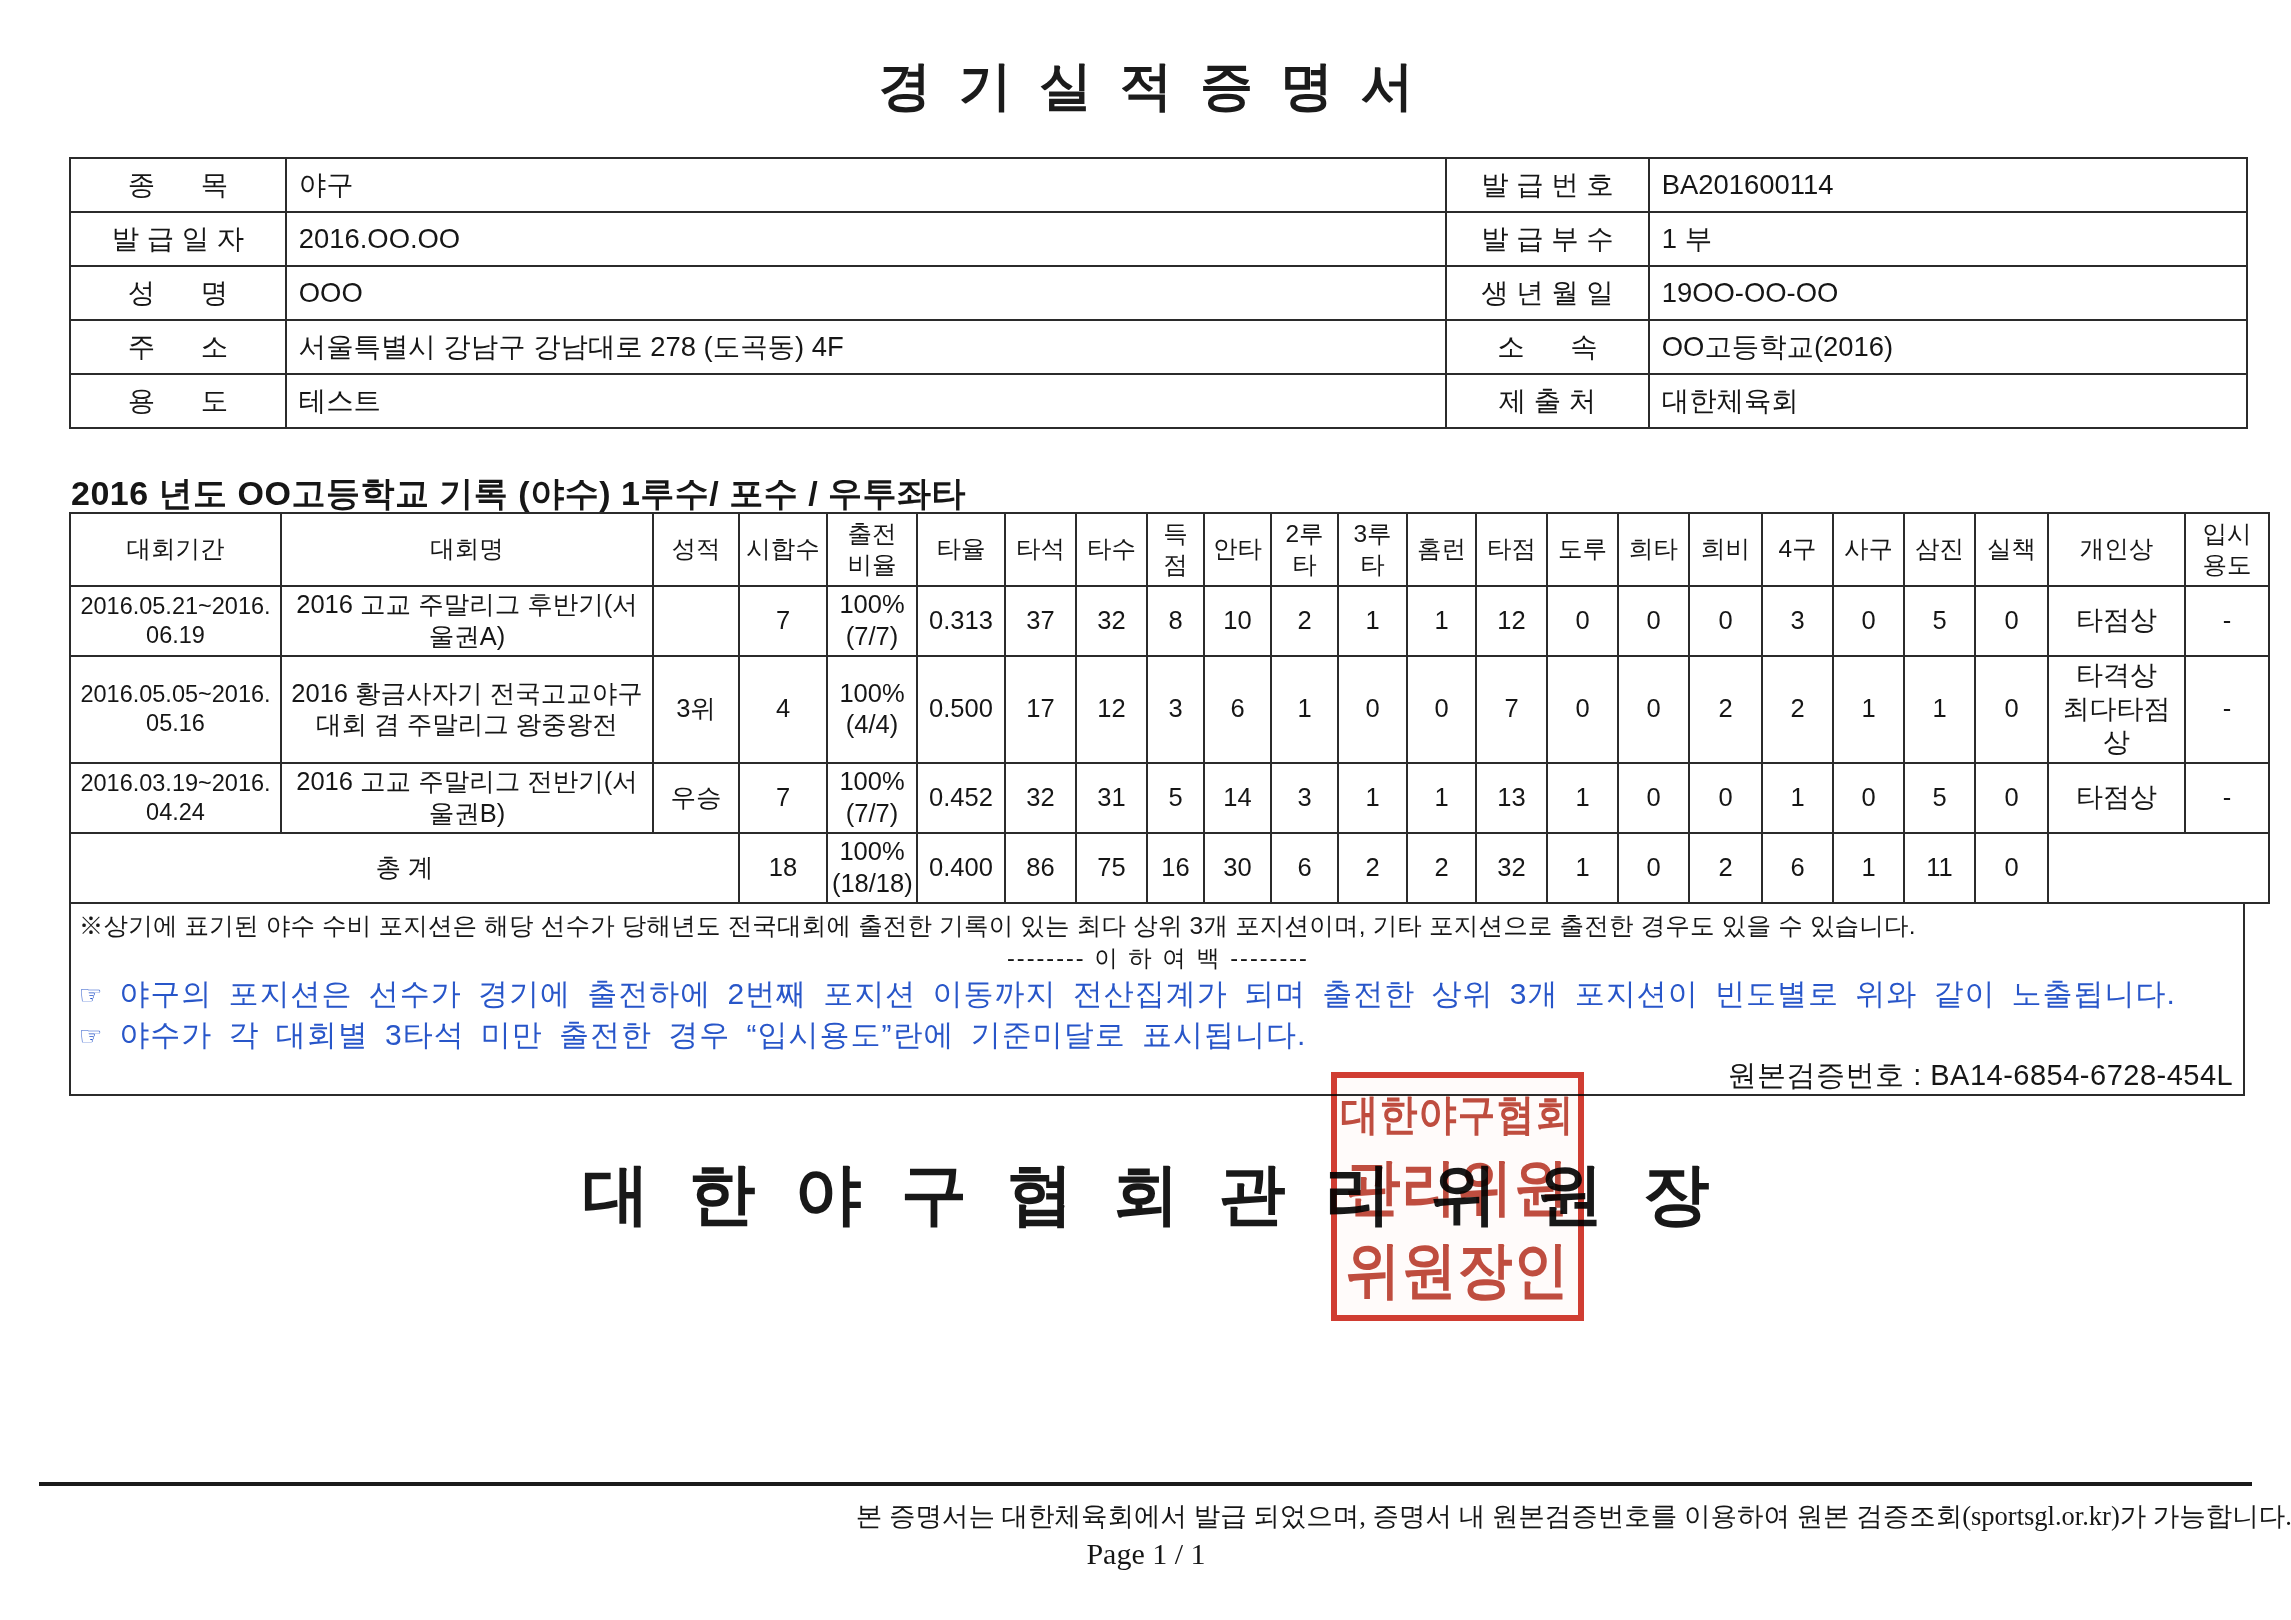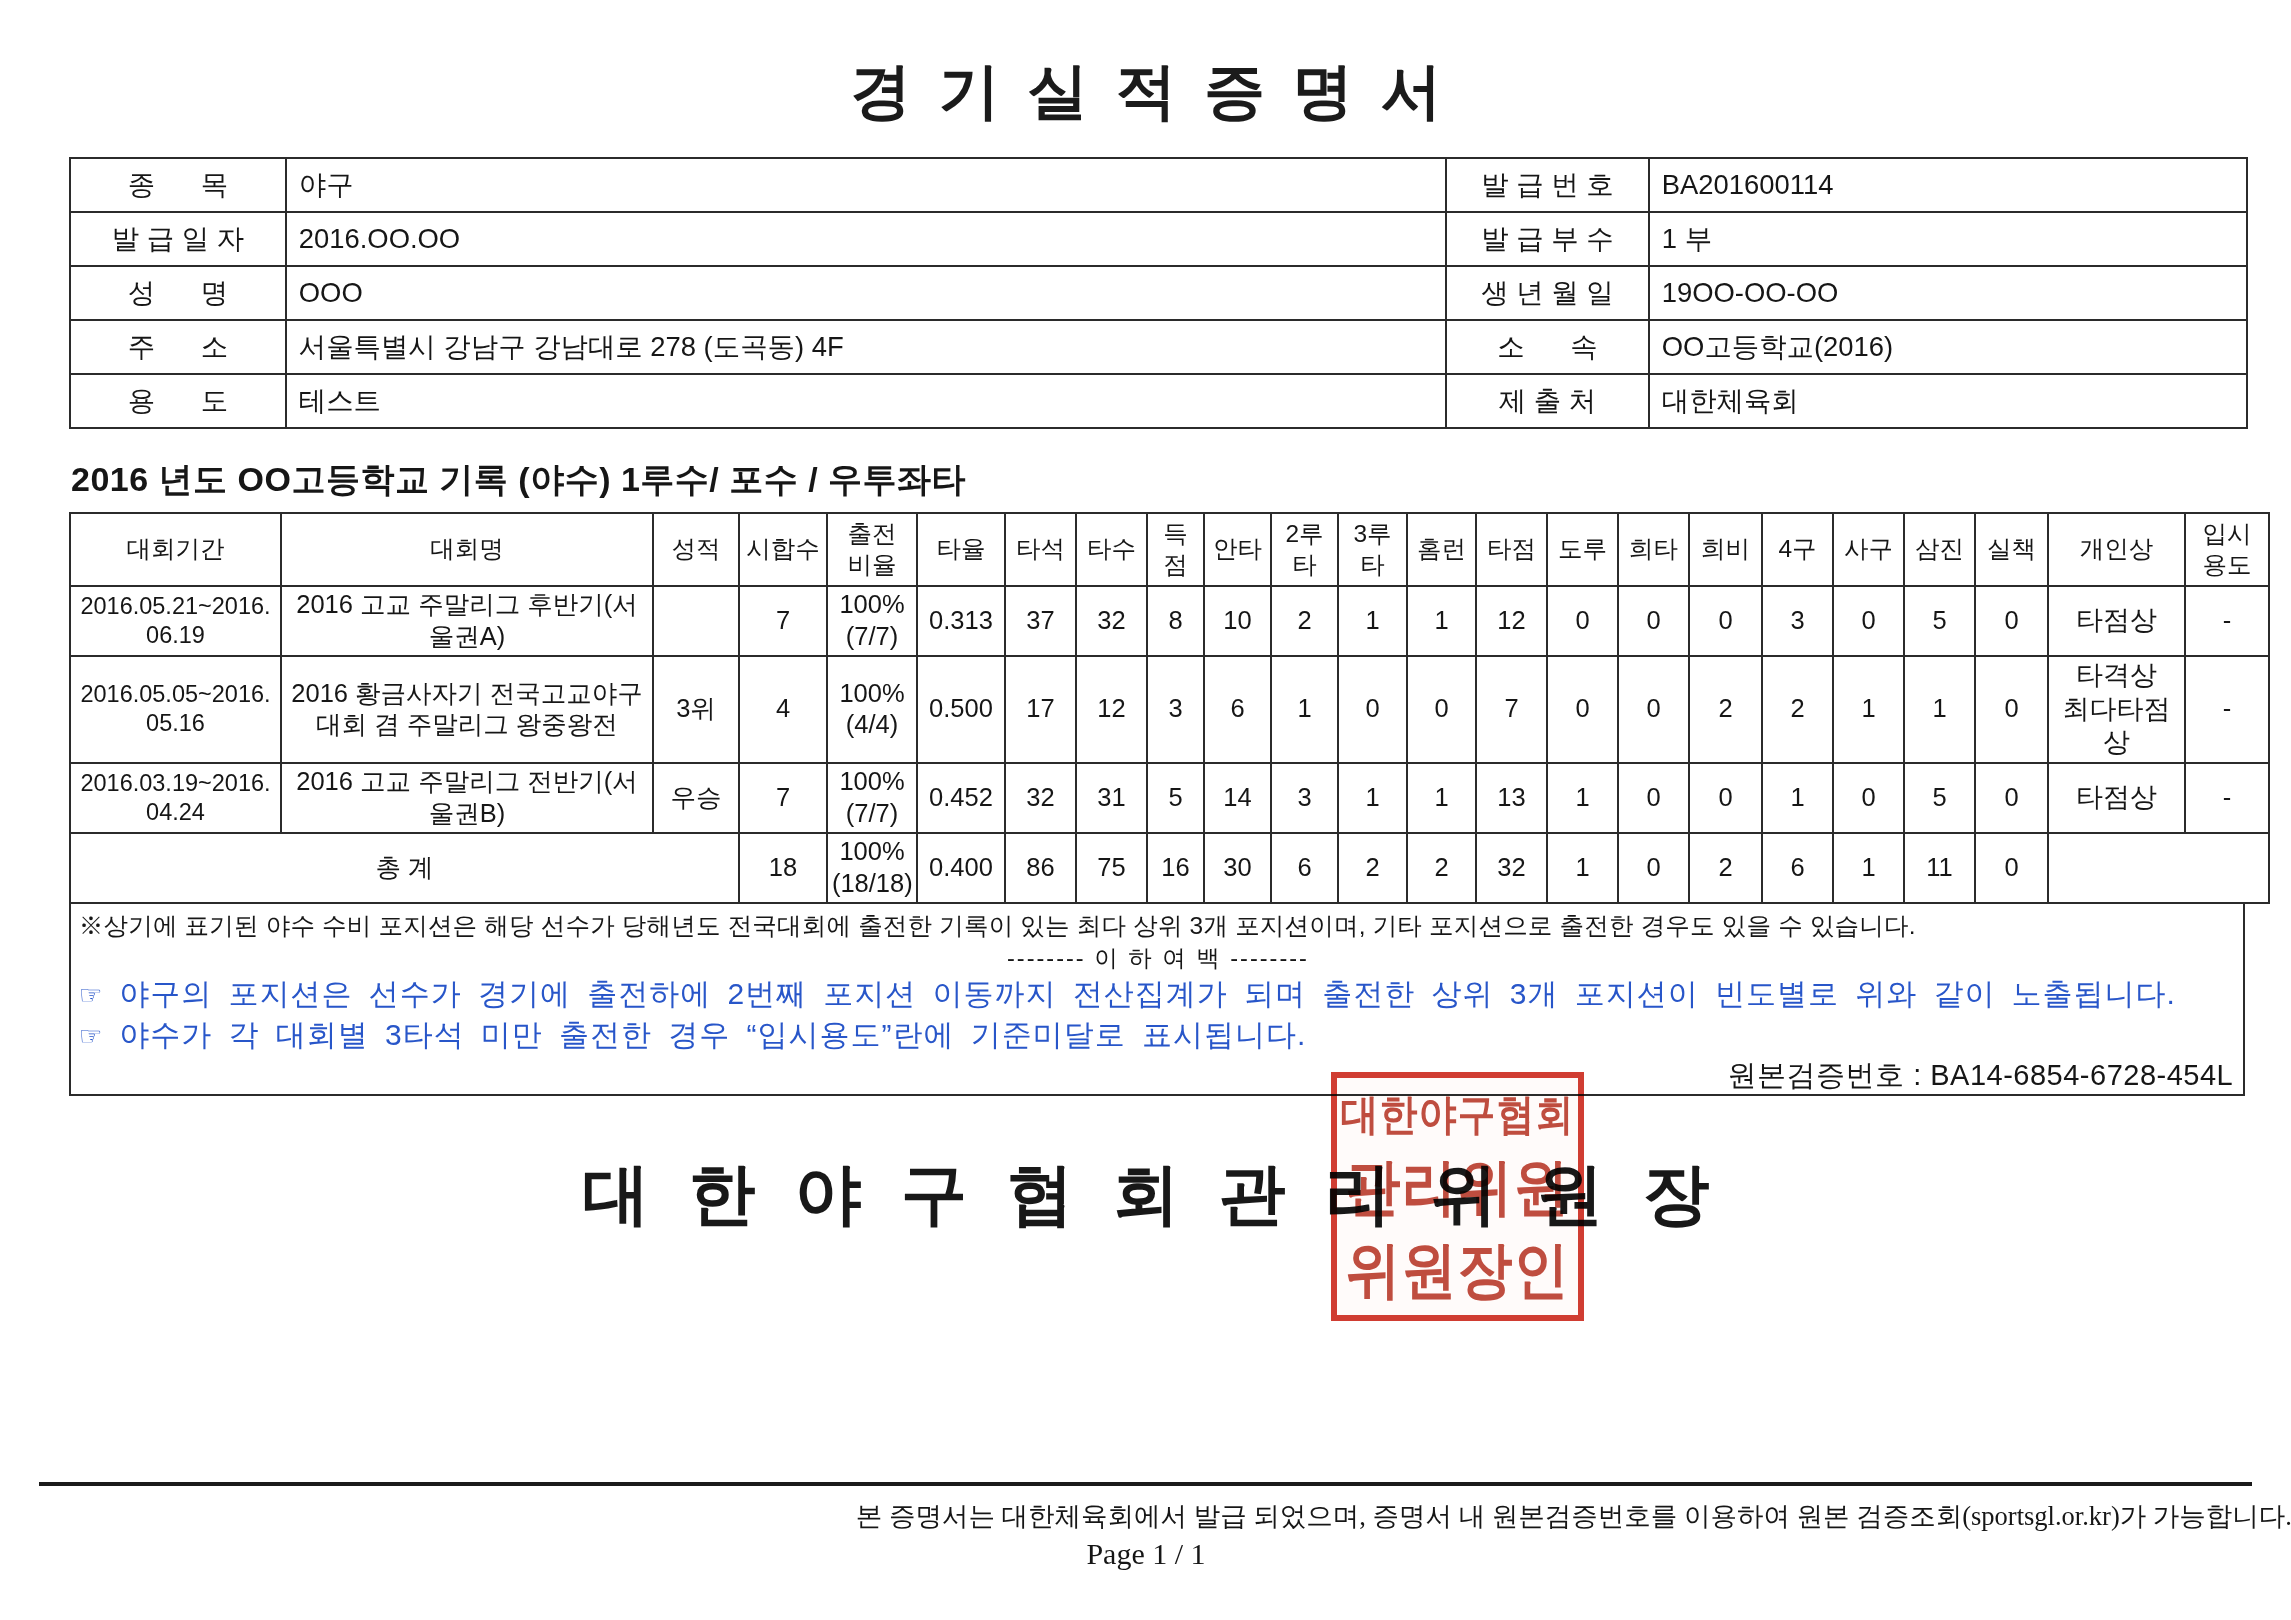--- a/index.html
+++ b/index.html
@@ -8,41 +8,41 @@
     width:2292px;height:1620px;
     background:#ffffff;
     font-family:"Liberation Sans", sans-serif;
     color:#161616;
     overflow:hidden;
   }
   
   .doc-title{
     position:absolute;left:0;top:51px;width:100%;
     text-align:center;
-    font-size:61px;font-weight:bold;
+    font-size:53px;font-weight:bold;
     letter-spacing:27.4px;padding-left:27.4px;box-sizing:border-box;
     color:#1b1b1b;
   }
   
   .info-table{
     position:absolute;left:69px;top:157px;width:2176px;
     border-collapse:collapse;table-layout:fixed;
   }
   .info-table th,.info-table td{
     border:2px solid #2b2b2b;
     height:54px;box-sizing:border-box;
     font-weight:normal;
     font-size:27.4px;
     vertical-align:middle;
   }
   .info-table th{white-space:pre;text-align:center;}
   .info-table td{text-align:left;padding-left:11.8px;}
   
   .section-heading{
-    position:absolute;left:71px;top:457px;
+    position:absolute;left:71px;top:471px;
     font-size:34px;font-weight:bold;letter-spacing:0.5px;
   }
   
   .stats-wrap{position:absolute;left:69px;top:512px;width:2176px;}
   .stats-table{
     width:2176px;border-collapse:collapse;table-layout:fixed;
   }
   .stats-table th,.stats-table td{
     border:2px solid #2b2b2b;
     text-align:center;vertical-align:middle;

